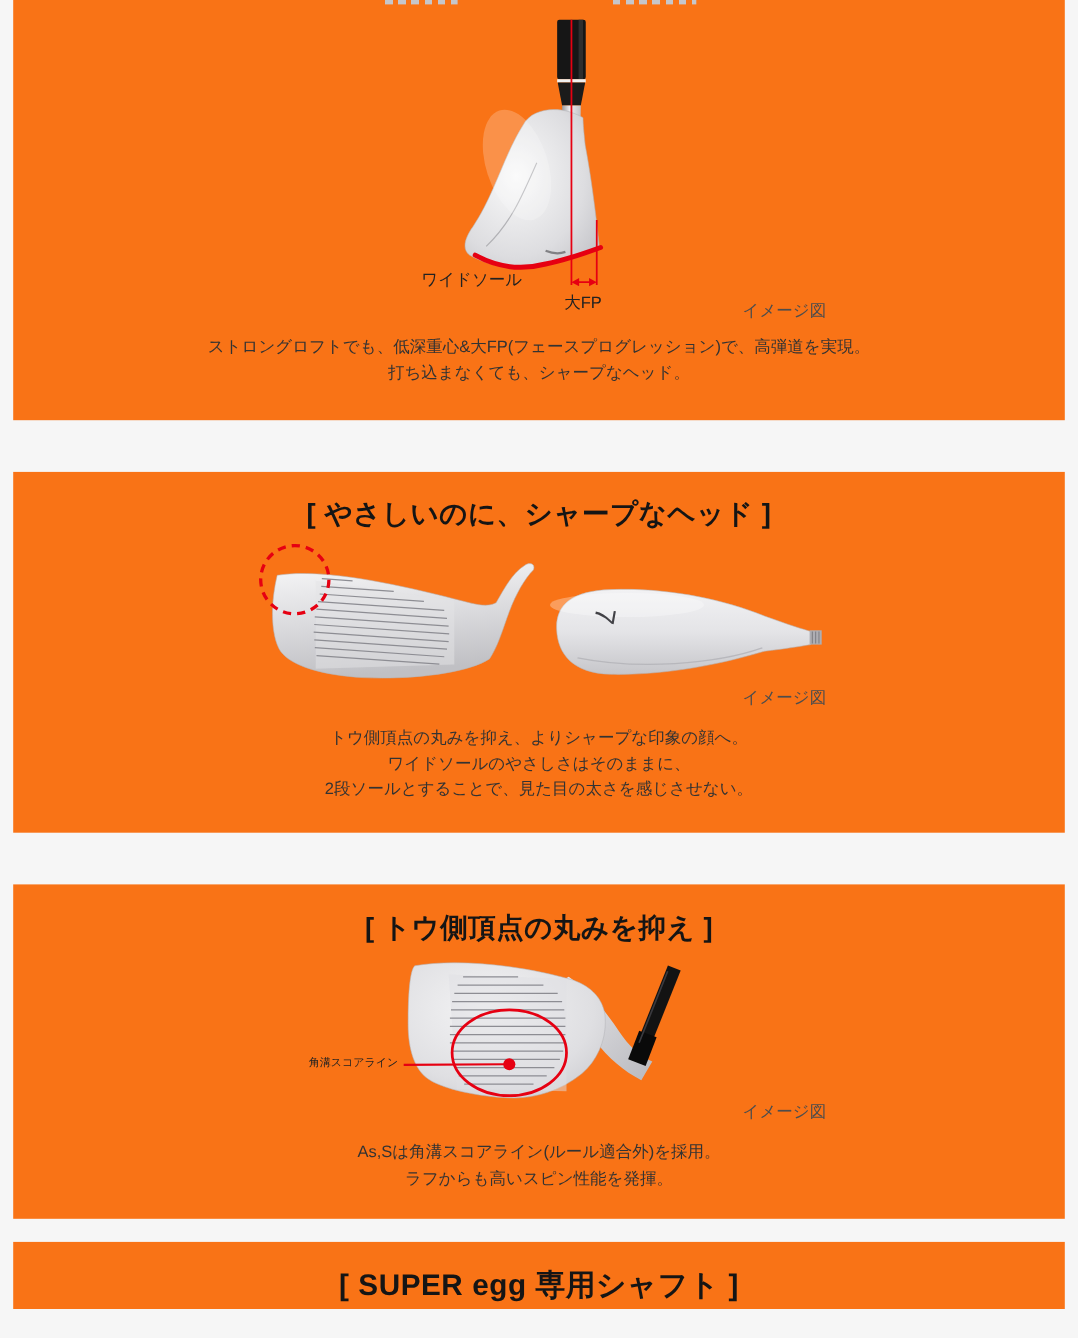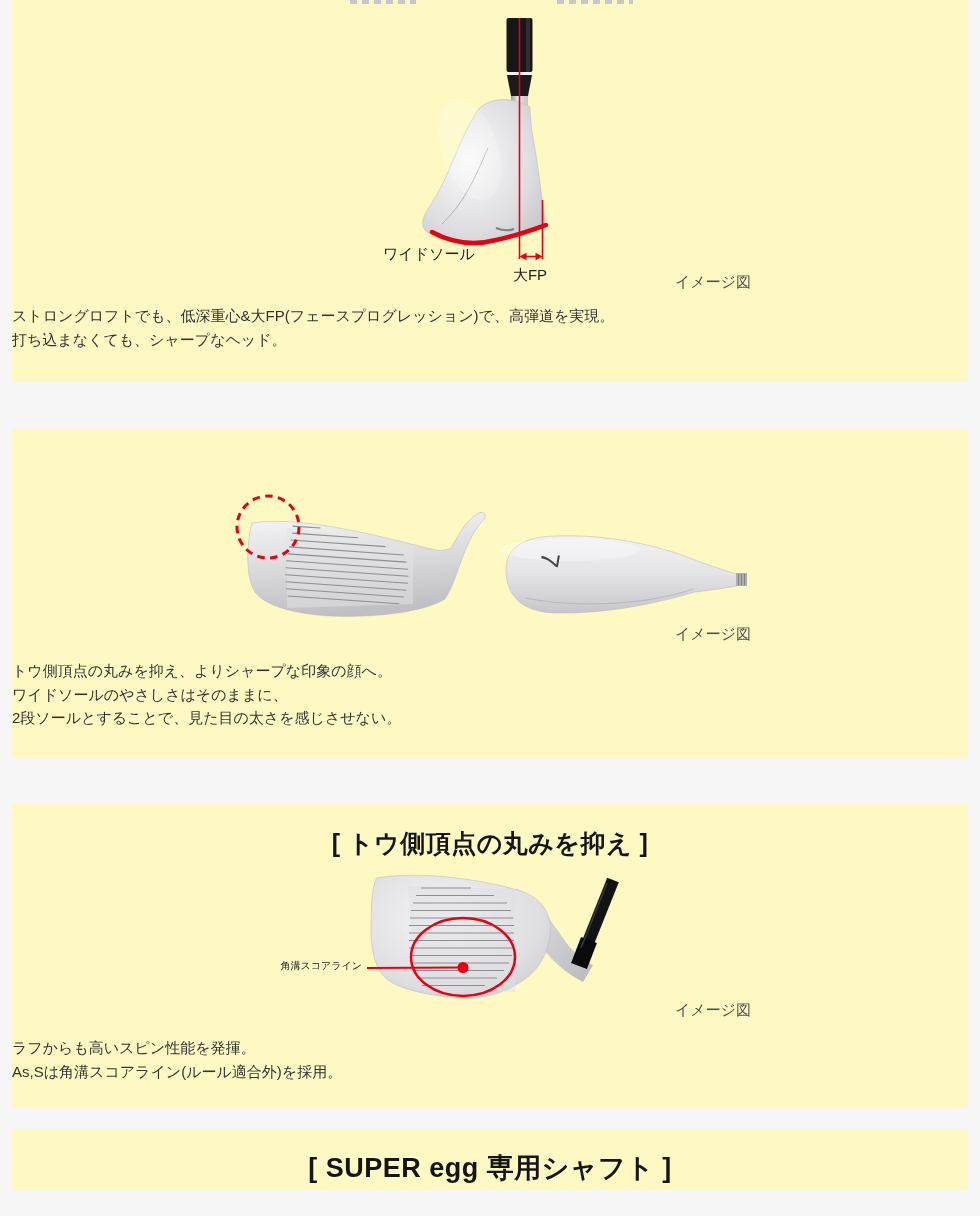--- a/index.html
+++ b/index.html
@@ -1,32 +1,32 @@
 <!DOCTYPE html>
 <html><head>
 <meta charset="utf-8">
 <style>
   html,body{margin:0;padding:0;}
   body{
     width:980px;height:1216px;position:relative;overflow:hidden;
     background:#f6f6f6;
     font-family:"Liberation Sans","DejaVu Sans",sans-serif;
   }
-  .card{position:absolute;left:12px;width:956px;background:#fef9c3;}
+  .card{position:absolute;left:12px;width:956px;background:#f97316;}
   #card1{top:0;height:382px;}
   #card2{top:429px;height:328px;}
   #card3{top:804px;height:304px;}
   #card4{top:1129px;height:61px;}
   .abs{position:absolute;}
   .heading{
     width:956px;text-align:center;font-size:25px;font-weight:700;
     color:#151515;letter-spacing:.5px;white-space:nowrap;
   }
   .para{
-    left:0;width:956px;text-align:left;font-size:15px;color:#333333;
+    left:0;width:956px;text-align:center;font-size:15px;color:#333333;
     line-height:23.5px;
   }
   .para span{display:block;}
   .caption{
     width:100px;text-align:left;font-size:15px;color:#4d4d4d;white-space:nowrap;
   }
   .fig-label{font-size:15px;color:#222222;white-space:nowrap;}
   .remnant{
     top:0;height:4px;
     background:repeating-linear-gradient(90deg,#c6c6cb 0 7px,transparent 7px 12px);
@@ -85,20 +85,21 @@
   <div class="abs caption" style="left:663px;top:273px;">イメージ図</div>
 
   <div class="abs para" style="top:304px;">
     <span>ストロングロフトでも、低深重心&amp;大FP(フェースプログレッション)で、高弾道を実現。</span>
     <span>打ち込まなくても、シャープなヘッド。</span>
   </div>
 </div>
 
 <div class="card" id="card2">
 
+  <div class="abs heading" style="top:21px;">[ やさしいのに、シャープなヘッド ]</div>
 
   <svg class="abs" style="left:213px;top:63px;" width="525" height="140" viewBox="0 0 525 140">
     <defs>
       <linearGradient id="faceG" x1="0" y1="0" x2="0.2" y2="1">
         <stop offset="0" stop-color="#f7f7f8"></stop>
           <stop offset="0.55" stop-color="#dadadd"></stop>
         <stop offset="1" stop-color="#c0c0c4"></stop>
       </linearGradient>
       <linearGradient id="topG" x1="0" y1="0" x2="0" y2="1">
         <stop offset="0" stop-color="#f2f2f4"></stop>
@@ -198,20 +199,20 @@
       <line x1="122" y1="98" x2="214" y2="97.5" stroke="#e60012" stroke-width="2"></line>
       <circle cx="218" cy="97.5" r="5.5" fill="#e60012"></circle>
     </g>
   </svg>
 
   <div class="abs fig-label" style="left:210px;top:155px;width:140px;text-align:right;font-size:10px;">角溝スコアライン</div>
 
   <div class="abs caption" style="left:663px;top:197px;">イメージ図</div>
 
   <div class="abs para" style="top:232px;">
+    <span>As,Sは角溝スコアライン(ルール適合外)を採用。</span>
     <span>ラフからも高いスピン性能を発揮。</span>
-    <span>As,Sは角溝スコアライン(ルール適合外)を採用。</span>
   </div>
 </div>
 
 <div class="card" id="card4">
   <div class="abs heading" style="top:21px;font-size:27px;">[ SUPER egg 専用シャフト ]</div>
 </div>
 
 </body></html>

